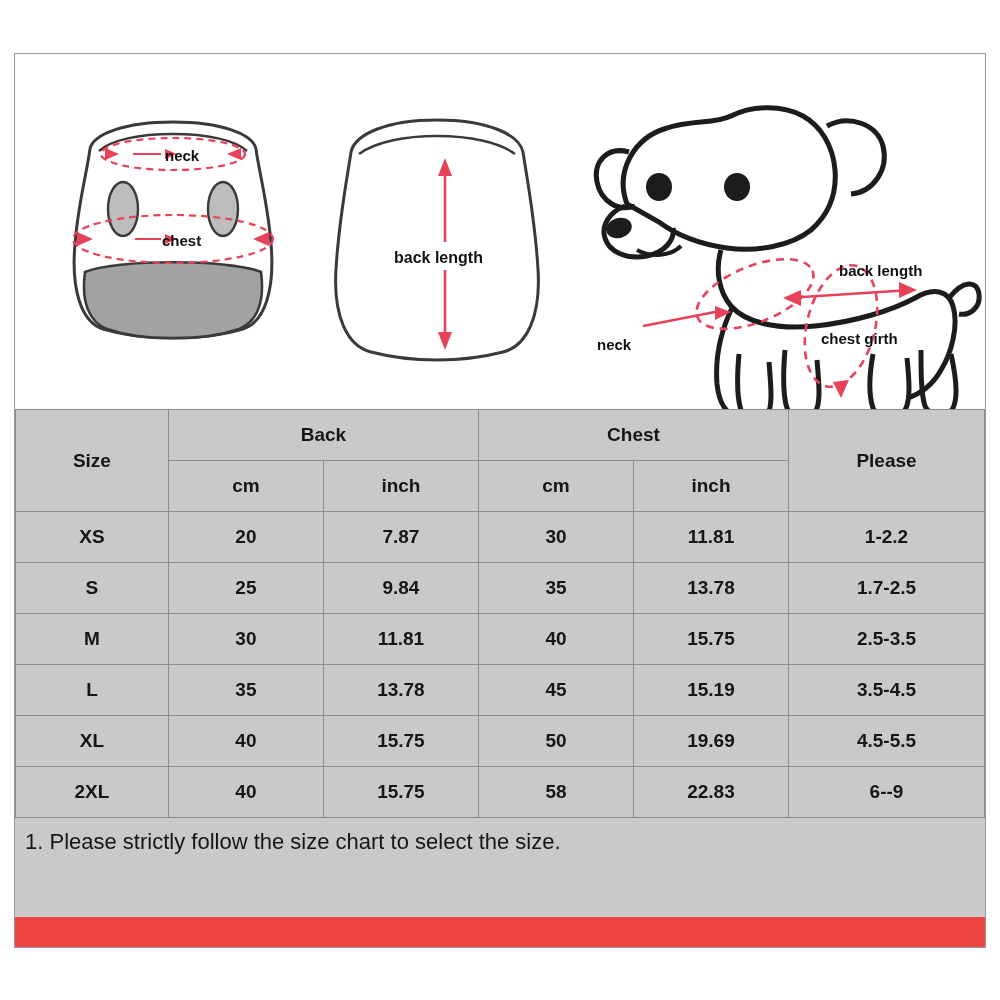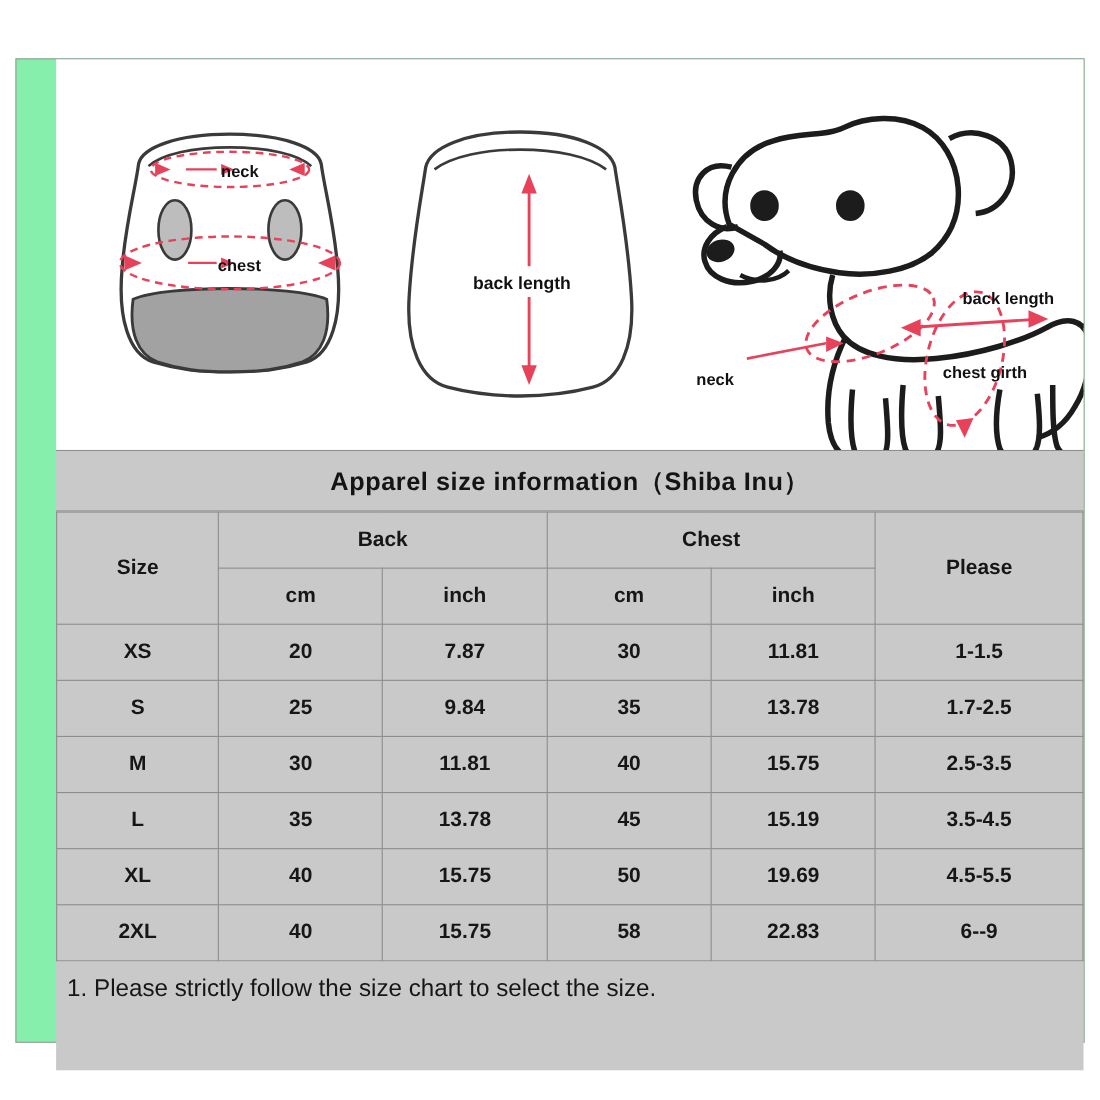--- a/index.html
+++ b/index.html
@@ -20,23 +20,22 @@
     height: 1000px;
     background: #ffffff;
   }
   .card {
     position: absolute;
     left: 14px;
     top: 53px;
     width: 972px;
     height: 895px;
     border: 1px solid #9a9a9a;
-    background: #86efac;
+    background: #ef4444;
     box-sizing: border-box;
-    padding-left: 36px;
   }
   
   .illus {
     position: relative;
     height: 355px;
     width: 100%;
     background: #ffffff;
     overflow: hidden;
   }
   .illus svg { display: block; }
@@ -204,23 +203,20 @@
           <text x="806" y="290" font-family="Liberation Sans, sans-serif" font-size="15" font-weight="bold" fill="#111">chest girth</text>
 
           <line x1="772" y1="244" x2="896" y2="236" stroke="#e8415a" stroke-width="2.6"></line>
           <path d="M786 236 L768 244 L786 252 Z" fill="#e8415a"></path>
           <path d="M884 228 L902 236 L884 244 Z" fill="#e8415a"></path>
           <text x="824" y="222" font-family="Liberation Sans, sans-serif" font-size="15" font-weight="bold" fill="#111">back length</text>
         </g>
       </svg>
     </div>
 
-    <div class="title-bar">
-      <span class="title">Apparel  size  information（Shiba Inu）</span>
-    </div>
 
     <table class="size-table">
       <colgroup>
         <col class="col-size">
           <col class="col-unit">
           <col class="col-unit">
         <col class="col-unit">
           <col class="col-unit">
           <col class="col-weight">
       </colgroup>
@@ -238,21 +234,21 @@
           <th>inch</th>
         </tr>
       </thead>
       <tbody>
         <tr>
           <td>XS</td>
           <td>20</td>
           <td>7.87</td>
           <td>30</td>
           <td>11.81</td>
-          <td>1-1.5</td>
+          <td>1-2.2</td>
         </tr>
         <tr>
           <td>S</td>
           <td>25</td>
           <td>9.84</td>
           <td>35</td>
           <td>13.78</td>
           <td>1.7-2.5</td>
         </tr>
         <tr>

